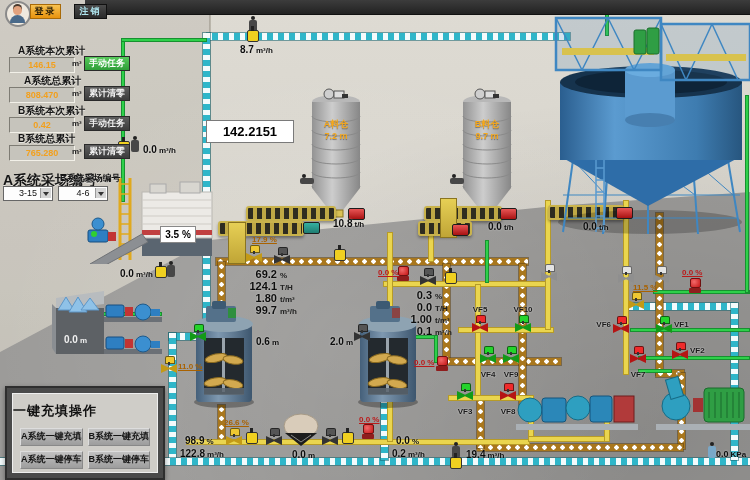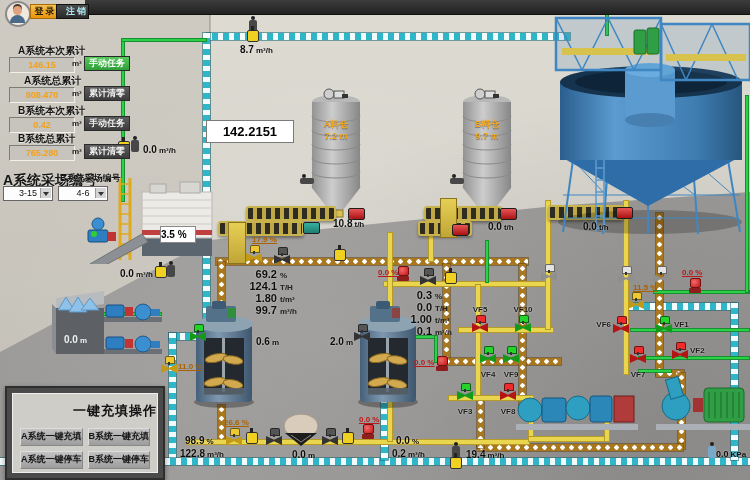--- a/index.html
+++ b/index.html
@@ -18,23 +18,23 @@
   .topstrip{position:absolute;left:85px;top:0;width:665px;height:14px;z-index:6;
     background:linear-gradient(#3c3c3c,#222);border-bottom:1px solid #111}
   
   .avatar{position:absolute;left:5px;top:1px;width:22px;height:22px;border-radius:50%;
     background:#efe9df;border:2px solid #8a8a8a;z-index:7}
   .avatar::before{content:"";position:absolute;left:6px;top:3px;width:9px;height:9px;border-radius:50%;background:#e2a27e;box-shadow:0 -2px 0 0 #4a3a2e}
   .avatar::after{content:"";position:absolute;left:3px;top:12px;width:15px;height:8px;border-radius:8px 8px 0 0;background:#4a6a8a}
   .btn-login{position:absolute;left:30px;top:4px;width:29px;height:13px;z-index:7;
     background:linear-gradient(#f7c251,#e8930e);color:#241a05;font:bold 9px/13px "Liberation Sans",sans-serif;
     text-align:center;border:1px solid #a86a08;letter-spacing:2px;cursor:pointer}
-  .btn-logout{position:absolute;left:56px;top:4px;width:31px;height:13px;z-index:7;
+  .btn-logout{position:absolute;left:74px;top:4px;width:31px;height:13px;z-index:7;
     background:linear-gradient(#4a4a4a,#2a2a2a);color:#aee4ee;font:bold 9px/13px "Liberation Sans",sans-serif;
-    text-align:right;border:1px solid #111;letter-spacing:2px;cursor:pointer}
+    text-align:center;border:1px solid #111;letter-spacing:2px;cursor:pointer}
   
   .acc-label{position:absolute;z-index:6;font:bold 10px "Liberation Sans",sans-serif;color:#151515;text-shadow:0 1px 0 rgba(255,255,255,.5)}
   .acc-input{position:absolute;z-index:6;width:60px;height:12px;background:#c6c4bc;
     border-top:1px solid #7e7c74;border-left:1px solid #7e7c74;border-bottom:1px solid #f2f0e8;border-right:1px solid #f2f0e8;
     color:#f2a01e;font:bold 9px/12px "Liberation Sans",sans-serif;text-align:center}
   .acc-unit{position:absolute;z-index:6;font:bold 8px "Liberation Sans",sans-serif;color:#222}
   .acc-btn{position:absolute;z-index:6;height:13px;padding:0 4px;font:bold 9px/13px "Liberation Sans",sans-serif;
     text-align:center;border:1px solid #2a2a2a;cursor:pointer;white-space:nowrap}
   .b-green{background:linear-gradient(#56c95a,#2f9e38);color:#fff}
   .b-dark{background:linear-gradient(#5d5d5d,#3c3c3c);color:#f0f0f0}
@@ -94,28 +94,28 @@
   .rd{position:absolute;z-index:5;font:bold 10px "Liberation Sans",sans-serif;color:#0d0d0d;white-space:nowrap;
     text-shadow:0 0 2px rgba(255,255,255,.55)}
   .rd .u{font-size:8px;margin-left:2px}
   .pct{position:absolute;z-index:5;font:bold 8px "Liberation Sans",sans-serif;text-decoration:underline;white-space:nowrap}
   .pa{color:#a96200}.pr{color:#bb1a1a}
   .grp{position:absolute;z-index:5}
   .grow{display:flex;align-items:baseline;height:12px}
   .gv{min-width:32px;text-align:right;font:bold 11px "Liberation Sans",sans-serif;color:#0d0d0d;text-shadow:0 0 2px rgba(255,255,255,.5)}
   .gu{margin-left:3px;font:bold 8px "Liberation Sans",sans-serif;color:#222}
   .pctbox{position:absolute;z-index:5;background:#fff;border:1px solid #888;color:#000;
-    font:bold 10px/15px "Liberation Sans",sans-serif;text-align:left}
+    font:bold 10px/15px "Liberation Sans",sans-serif;text-align:center}
   .silo-txt{position:absolute;width:100%;top:30px;z-index:4;text-align:center;
     font:bold 9px "Liberation Sans",sans-serif;color:#f6a81c;text-shadow:0 1px 1px rgba(0,0,0,.4)}
   
   .cpanel{position:absolute;left:5px;top:386px;width:156px;height:90px;z-index:6;background:#4a4a4a;
     border:2px solid #2e2e2e;box-shadow:0 2px 5px rgba(0,0,0,.4)}
   .cpanel-inner{position:absolute;inset:5px;background:#cfcdc8;border:1px solid #efefef}
-  .cpanel-title{margin-top:8px;text-align:right;font:bold 13px "Liberation Sans",sans-serif;color:#111;letter-spacing:1px}
+  .cpanel-title{margin-top:8px;text-align:left;font:bold 13px "Liberation Sans",sans-serif;color:#111;letter-spacing:1px}
   .cpanel-grid{display:grid;grid-template-columns:1fr 1fr;gap:5px;margin:8px 7px 0 7px}
   .cpanel-btn{height:16px;background:linear-gradient(#c2c2c2,#9d9d9d);border:1px outset #ddd;
     font:bold 9px/15px "Liberation Sans",sans-serif;color:#151515;text-align:center;cursor:pointer;white-space:nowrap}
 </style>
 </head>
 <body>
 
 <div id="app">
 
   <svg width="0" height="0" style="position:absolute">

